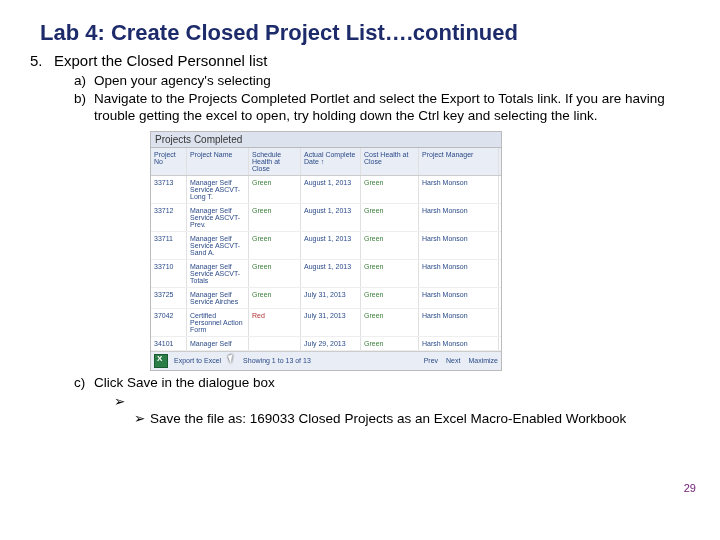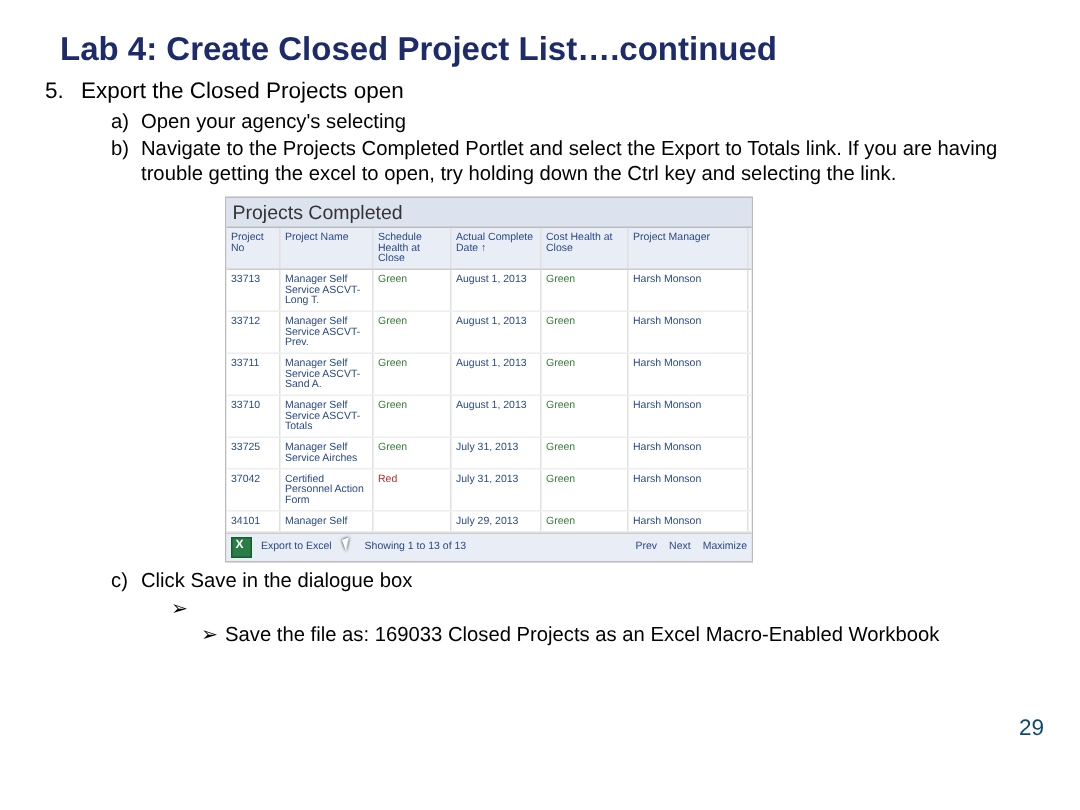--- a/index.html
+++ b/index.html
@@ -6,50 +6,50 @@
   .page{width:720px;height:502px;position:relative;box-sizing:border-box;padding:20px 30px 0 30px;}
   .title{color:#1d2b6b;font-weight:bold;font-size:22px;margin:0 0 6px 10px;}
   .step-row{display:flex;font-size:15px;margin:0 0 4px 0;}
   .step-num{width:24px;flex:0 0 24px;}
   .step-text{font-weight:normal;}
   .sub-list{margin-left:44px;font-size:13.5px;line-height:1.25;}
   .sub-row{display:flex;margin-bottom:1px;}
   .sub-letter{width:20px;flex:0 0 20px;}
   .sub-body{flex:1;}
   .screenshot{margin:6px 0 4px 120px;width:350px;border:1px solid #bbb;background:#f4f5f7;font-size:7px;color:#2a4a88;}
-  .ss-title{background:#dde3ee;padding:2px 4px;border-bottom:1px solid #bbb;color:#333;font-size:13px;}
+  .ss-title{background:#dde3ee;padding:2px 4px;border-bottom:1px solid #bbb;color:#333;font-size:10px;}
   .ss-head{display:flex;background:#e9edf5;border-bottom:1px solid #ccc;}
   .ss-head>div,.ss-row>div{padding:3px 3px;box-sizing:border-box;border-right:1px solid #e0e0e0;}
   .c1{width:36px;} .c2{width:62px;} .c3{width:52px;} .c4{width:60px;} .c5{width:58px;} .c6{width:80px;border-right:none;}
   .ss-body{background:#fff;}
   .ss-row{display:flex;border-bottom:1px solid #eee;color:#2a4a88;}
   .ss-row .c3,.ss-row .c5{color:#3a7d3a;}
   .ss-row.red .c3{color:#b03030;}
   .ss-foot{display:flex;align-items:center;background:#e9edf5;border-top:1px solid #ccc;padding:2px 3px;gap:6px;}
   .excel-ico{width:12px;height:12px;background:#2a7d46;display:inline-block;border:1px solid #1a5a30;position:relative;}
   .excel-ico::after{content:"X";color:#fff;font-size:8px;position:absolute;left:2px;top:-1px;font-weight:bold;}
   .cursor{width:10px;height:14px;position:relative;display:inline-block;}
   .cursor::before{content:"";position:absolute;left:2px;top:0;border-left:5px solid #fff;border-right:5px solid transparent;border-bottom:8px solid transparent;border-top:0;filter:drop-shadow(0 0 1px #000);transform:rotate(-20deg);}
   .foot-link{color:#2a4a88;}
   .foot-right{margin-left:auto;display:flex;gap:8px;}
   .arrow-list{margin-left:20px;margin-top:2px;}
   .arrow-row{display:flex;font-size:13.5px;line-height:1.25;margin-bottom:1px;}
   .arrow{width:16px;flex:0 0 16px;color:#000;}
   .arrow-nested{margin-left:20px;}
-  .page-num{position:absolute;bottom:8px;right:24px;color:#0c4a6e;font-size:15px;}
+  .page-num{position:absolute;bottom:8px;right:24px;color:#701a75;font-size:11px;}
 </style>
 </head>
 <body>
 
 <div class="page">
   <div class="title">Lab 4: Create Closed Project List….continued</div>
 
   <div class="step-row">
     <div class="step-num">5.</div>
-    <div class="step-text">Export the Closed Projects open</div>
+    <div class="step-text">Export the Closed Personnel list</div>
   </div>
 
   <div class="sub-list">
     <div class="sub-row">
       <div class="sub-letter">a)</div>
       <div class="sub-body">Open your agency's selecting</div>
     </div>
     <div class="sub-row">
       <div class="sub-letter">b)</div>
       <div class="sub-body">Navigate to the Projects Completed Portlet and select the Export to Totals link.  If you are having trouble getting the excel to open, try holding down the Ctrl key and selecting the link.</div>

